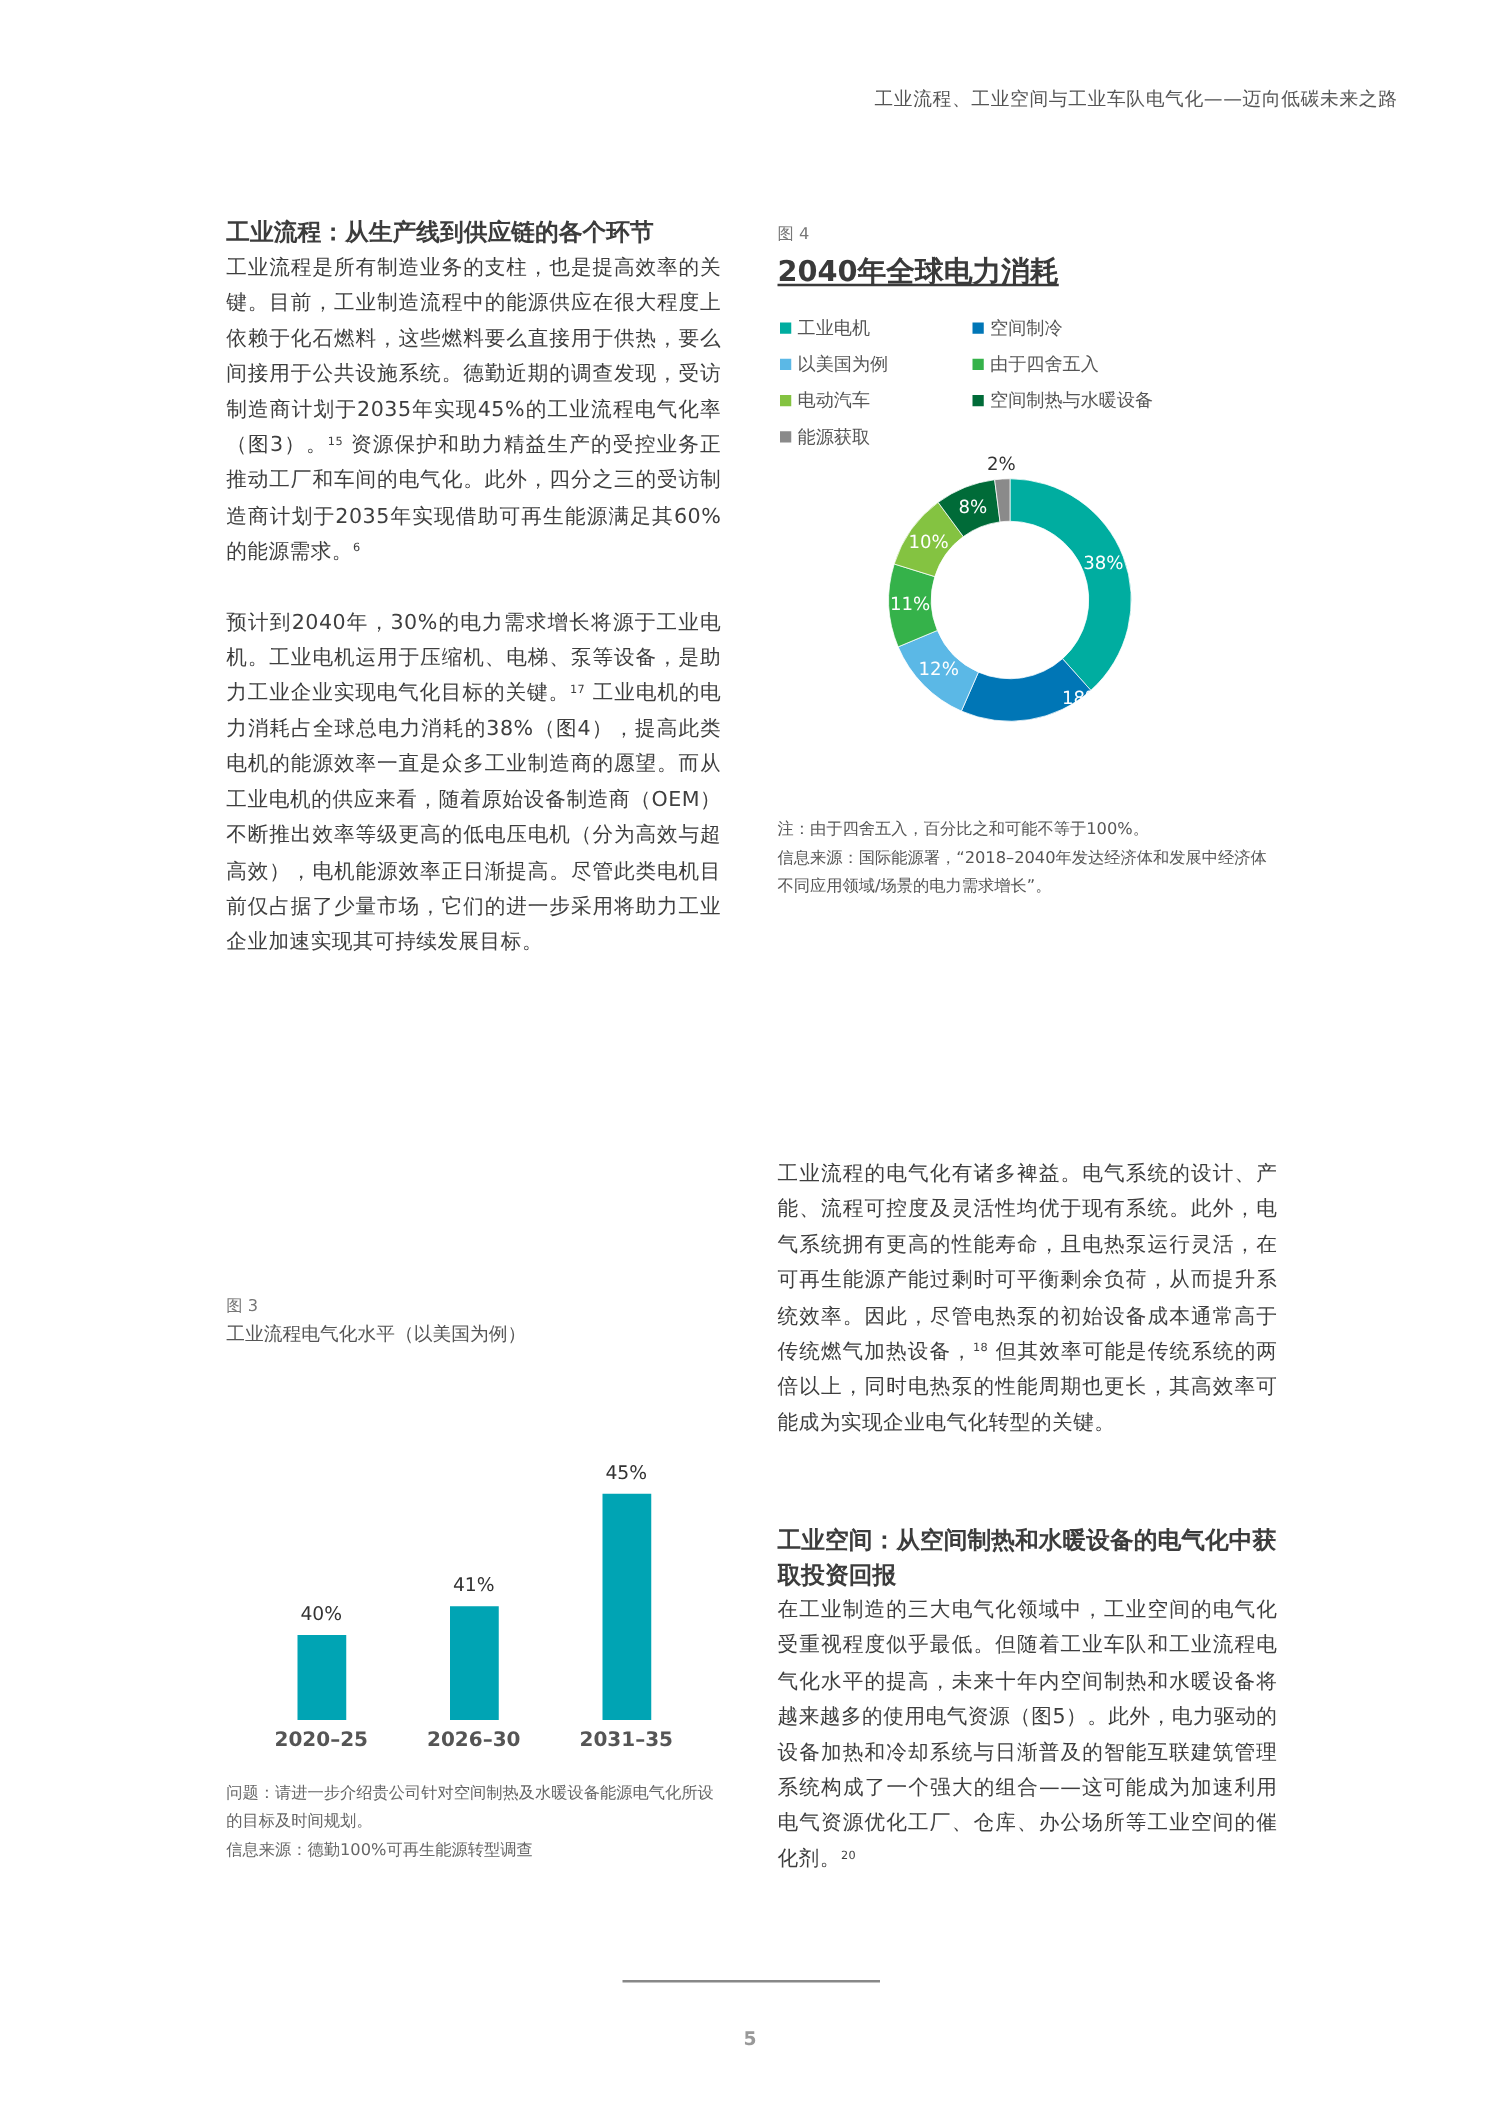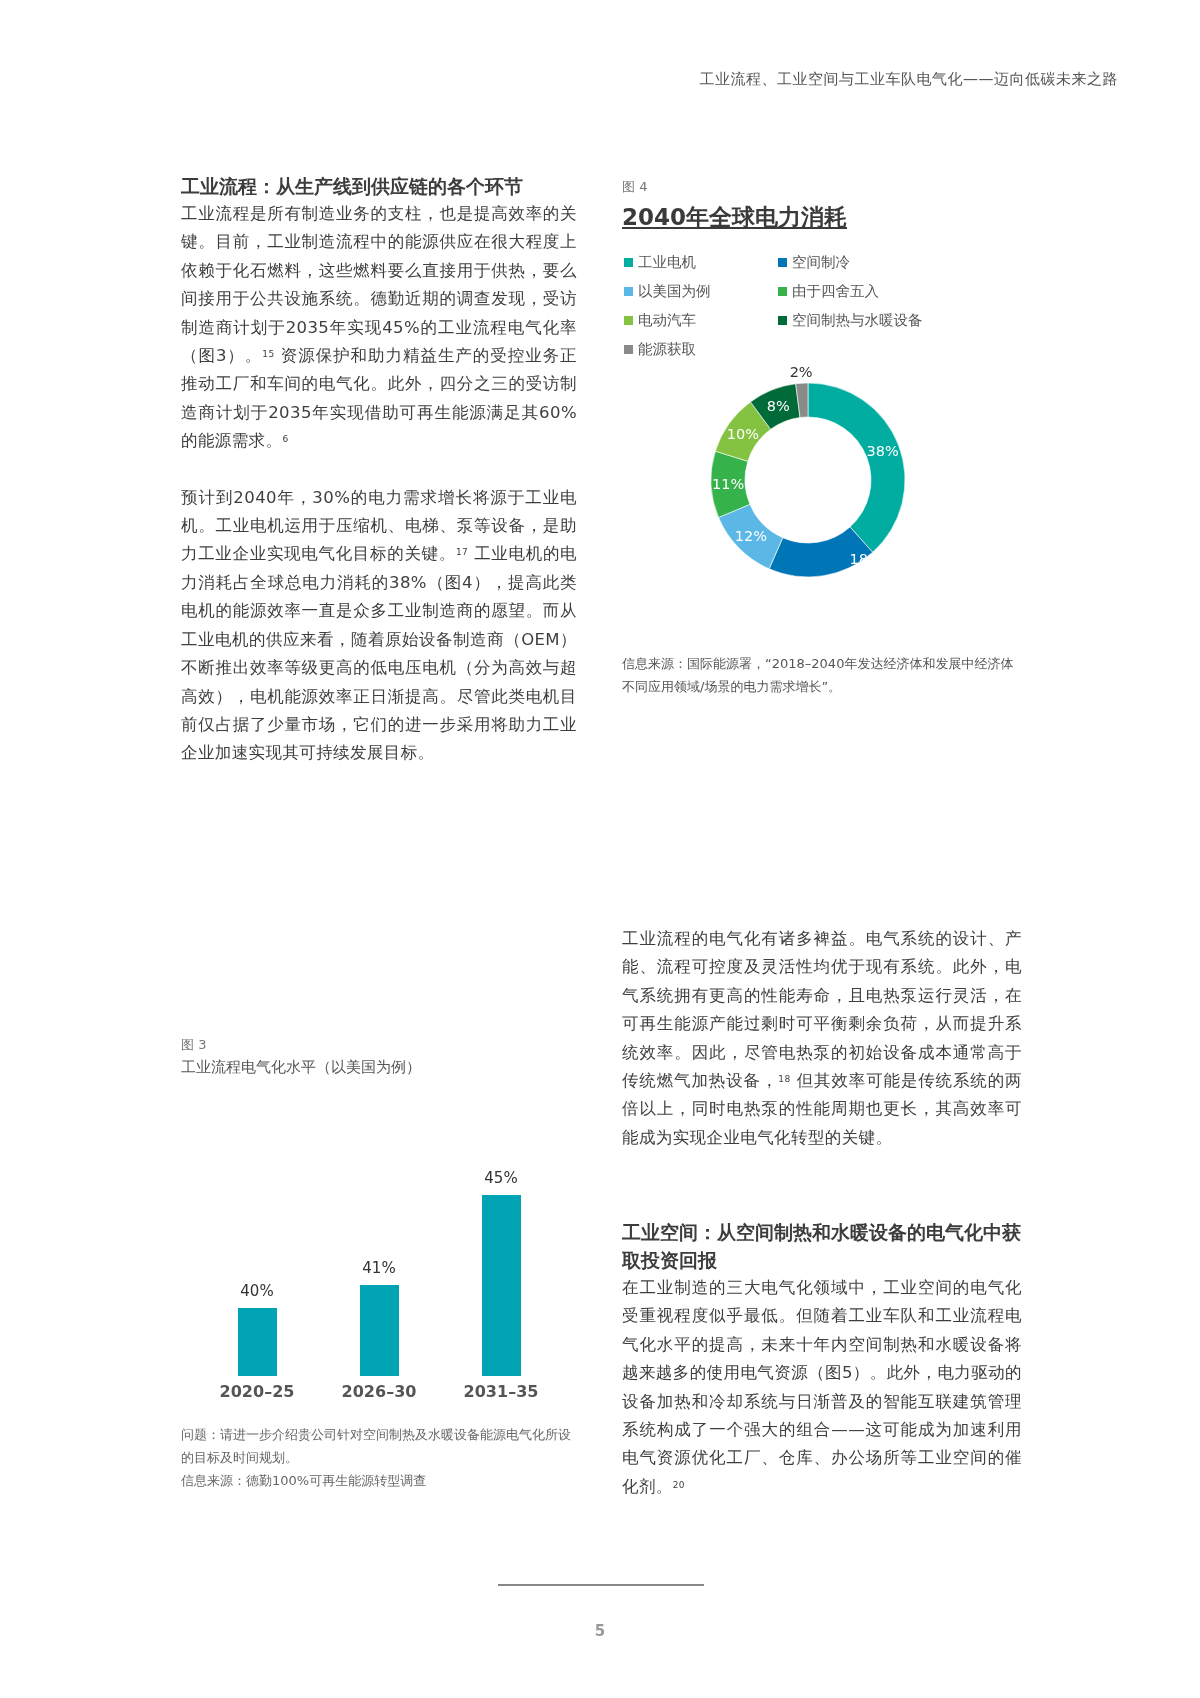--- a/index.html
+++ b/index.html
@@ -99,20 +99,21 @@
       <div class="donut-label" style="left: 120.64px; top: 180.995px; margin-left: 45px;">18%</div>
       <div class="donut-label" style="left: 50.9845px; top: 158.118px;">12%</div>
       <div class="donut-label" style="left: 28.0906px; top: 105.807px;">11%</div>
       <div class="donut-label" style="left: 42.8339px; top: 55.5954px;">10%</div>
       <div class="donut-label" style="left: 78.267px; top: 27.7306px;">8%</div>
       <div class="donut-label outside" style="left: 101.15px; top: -5.78256px;">2%</div>
     </div>
 </div>
 
 <div class="col-right" style="top:652px;">
+  <div class="note">注：由于四舍五入，百分比之和可能不等于100%。</div>
   <div class="note">信息来源：国际能源署，“2018–2040年发达经济体和发展中经济体不同应用领域/场景的电力需求增长”。</div>
 </div>
 
 <div class="col-right" style="top:925px;">
   <p class="body-text"><span>工业流程的电气化有诸多裨益。电气系统的设计、产能、流程可控度及灵活性均优于现有系统。此外，电气系统拥有更高的性能寿命，且电热泵运行灵活，在可再生能源产能过剩时可平衡剩余负荷，从而提升系统效率。因此，尽管电热泵的初始设备成本通常高于传统燃气加热设备，</span><sup>18</sup><span> 但其效率可能是传统系统的两倍以上，同时电热泵的性能周期也更长，其高效率可能成为实现企业电气化转型的关键。</span></p>
 </div>
 
 <div class="col-right" style="top:1218px;">
   <div class="section-heading">工业空间：从空间制热和水暖设备的电气化中获取投资回报</div>
   <p class="body-text"><span>在工业制造的三大电气化领域中，工业空间的电气化受重视程度似乎最低。但随着工业车队和工业流程电气化水平的提高，未来十年内空间制热和水暖设备将越来越多的使用电气资源（图5）。此外，电力驱动的设备加热和冷却系统与日渐普及的智能互联建筑管理系统构成了一个强大的组合——这可能成为加速利用电气资源优化工厂、仓库、办公场所等工业空间的催化剂。</span><sup>20</sup></p>

